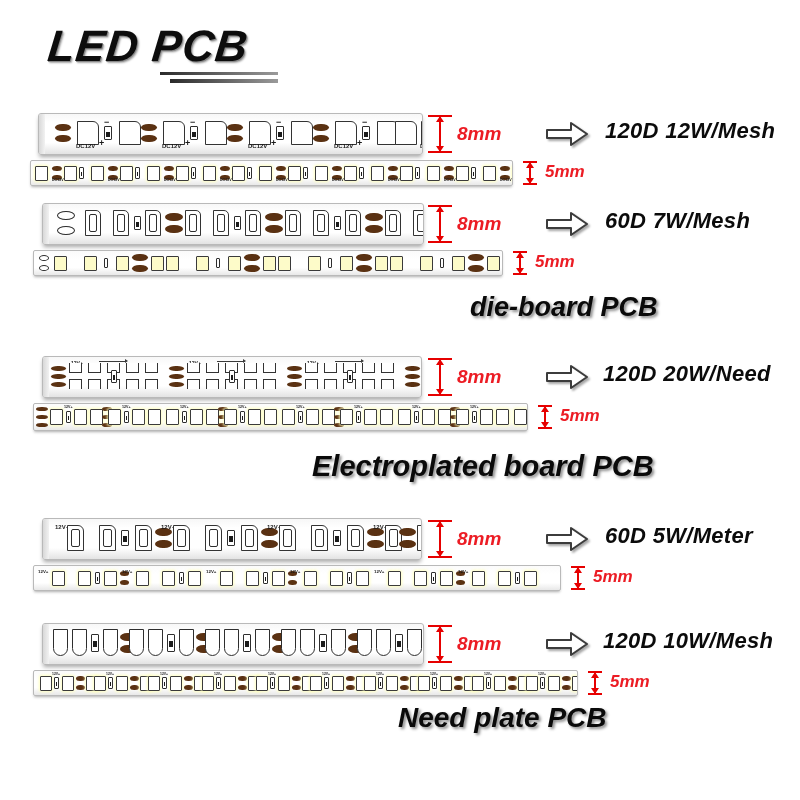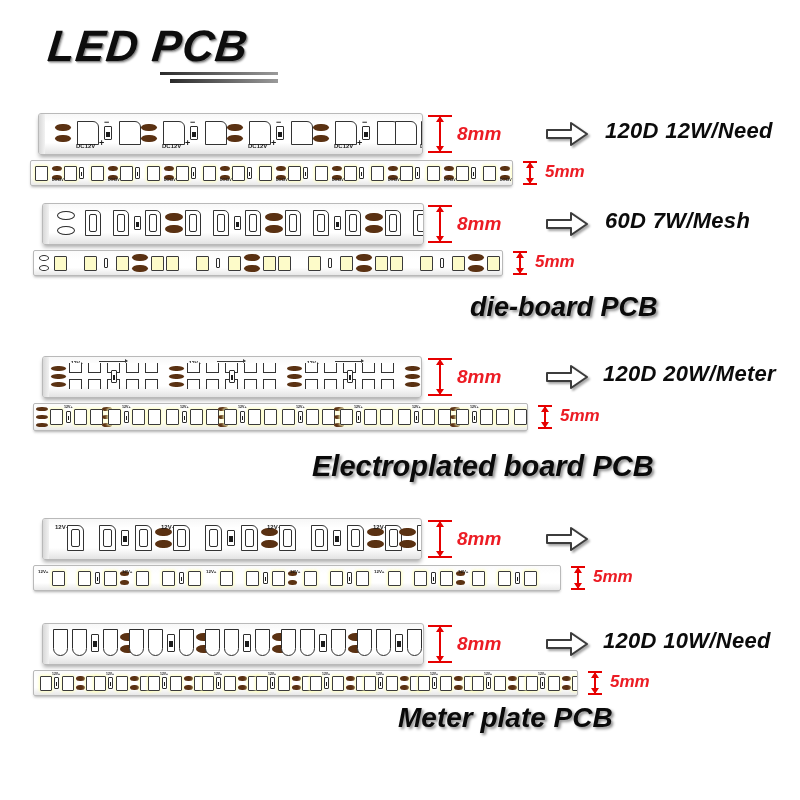--- a/index.html
+++ b/index.html
@@ -174,21 +174,21 @@
         <div class="ah up"></div>
         <div class="ah down"></div>
       </div>
       <div class="dimlabel" style="left:457px;top:10px;">8mm</div>
 
       <div class="bigarrow" style="left:545px;top:8px;">
         <svg width="44" height="26" viewBox="0 0 44 26">
           <path d="M2 9 H26 V2 L42 13 L26 24 V17 H2 Z" fill="#ffffff" stroke="#3c3c3c" stroke-width="2" stroke-linejoin="round"></path>
         </svg>
       </div>
-      <div class="spec" style="left:605px;top:5px;">120D 12W/Need</div>
+      <div class="spec" style="left:605px;top:5px;">120D 12W/Mesh</div>
     </div>
 
     <div class="row" style="top:160px;height:30px;">
       <div class="strip thin" id="s1b" style="left:30px;top:0;width:483px;">
           <div class="led bright" style="left: 4px; top: 5px; width: 13px; height: 15px;"></div>
           <div class="res" style="left: 21px; top: 5px; width: 10px; height: 5px;"></div>
           <div class="res" style="left: 21px; top: 14px; width: 10px; height: 5px;"></div>
           <div class="led bright" style="left: 33px; top: 5px; width: 13px; height: 15px;"></div>
           <div class="ic" style="left: 48px; top: 6px; width: 5px; height: 12px;">
             <div class="half" style="position: absolute; left: 1px; right: 1px; top: 4.08px; height: 4.08px; background: rgb(27, 27, 27);"></div>
@@ -457,21 +457,21 @@
         <div class="line"></div>
         <div class="ah up"></div>
         <div class="ah down"></div>
       </div>
       <div class="dimlabel" style="left:457px;top:10px;">8mm</div>
       <div class="bigarrow" style="left:545px;top:8px;">
         <svg width="44" height="26" viewBox="0 0 44 26">
           <path d="M2 9 H26 V2 L42 13 L26 24 V17 H2 Z" fill="#ffffff" stroke="#3c3c3c" stroke-width="2" stroke-linejoin="round"></path>
         </svg>
       </div>
-      <div class="spec" style="left:603px;top:5px;">120D 20W/Meter</div>
+      <div class="spec" style="left:603px;top:5px;">120D 20W/Need</div>
     </div>
 
     <div class="row" style="top:403px;height:32px;">
       <div class="strip thin" id="s3b" style="left:33px;top:0;width:495px;height:28px;">
           <div class="res" style="left: 2px; top: 3px; width: 12px; height: 4px;"></div>
           <div class="res" style="left: 2px; top: 11px; width: 12px; height: 4px;"></div>
           <div class="res" style="left: 2px; top: 19px; width: 12px; height: 4px;"></div>
           <div class="led bright" style="left: 16px; top: 5px; width: 13px; height: 16px;"></div>
           <div class="ic" style="left: 32px; top: 7px; width: 5px; height: 12px;">
             <div class="half" style="position: absolute; left: 1px; right: 1px; top: 4.08px; height: 4.08px; background: rgb(27, 27, 27);"></div>
@@ -610,20 +610,21 @@
         <div class="line"></div>
         <div class="ah up"></div>
         <div class="ah down"></div>
       </div>
       <div class="dimlabel" style="left:457px;top:10px;">8mm</div>
       <div class="bigarrow" style="left:545px;top:8px;">
         <svg width="44" height="26" viewBox="0 0 44 26">
           <path d="M2 9 H26 V2 L42 13 L26 24 V17 H2 Z" fill="#ffffff" stroke="#3c3c3c" stroke-width="2" stroke-linejoin="round"></path>
         </svg>
       </div>
+      <div class="spec" style="left:605px;top:5px;">60D 5W/Meter</div>
     </div>
 
     <div class="row" style="top:565px;height:30px;">
       <div class="strip thin" id="s4b" style="left:33px;top:0;width:528px;">
           <div class="mark" style="left: 4px; top: 3px; font-size: 4.4px;">12V+</div>
           <div class="led bright" style="left: 18px; top: 5px; width: 13px; height: 15px;"></div>
           <div class="led bright" style="left: 44px; top: 5px; width: 13px; height: 15px;"></div>
           <div class="ic" style="left: 61px; top: 6px; width: 5px; height: 12px;">
             <div class="half" style="position: absolute; left: 1px; right: 1px; top: 4.08px; height: 4.08px; background: rgb(27, 27, 27);"></div>
           </div>
@@ -728,21 +729,21 @@
         <div class="line"></div>
         <div class="ah up"></div>
         <div class="ah down"></div>
       </div>
       <div class="dimlabel" style="left:457px;top:10px;">8mm</div>
       <div class="bigarrow" style="left:545px;top:8px;">
         <svg width="44" height="26" viewBox="0 0 44 26">
           <path d="M2 9 H26 V2 L42 13 L26 24 V17 H2 Z" fill="#ffffff" stroke="#3c3c3c" stroke-width="2" stroke-linejoin="round"></path>
         </svg>
       </div>
-      <div class="spec" style="left:603px;top:5px;">120D 10W/Need</div>
+      <div class="spec" style="left:603px;top:5px;">120D 10W/Mesh</div>
     </div>
 
     <div class="row" style="top:670px;height:30px;">
       <div class="strip thin" id="s5b" style="left:33px;top:0;width:545px;">
           <div class="led bright" style="left: 6px; top: 5px; width: 12px; height: 15px;"></div>
           <div class="ic" style="left: 20px; top: 6px; width: 5px; height: 12px;">
             <div class="half" style="position: absolute; left: 1px; right: 1px; top: 4.08px; height: 4.08px; background: rgb(27, 27, 27);"></div>
           </div>
           <div class="led bright" style="left: 28px; top: 5px; width: 12px; height: 15px;"></div>
           <div class="res" style="left: 42px; top: 5px; width: 9px; height: 5px;"></div>
@@ -834,17 +835,17 @@
       <div class="dim" style="left:595px;top:1px;height:24px;">
         <div class="capline top" style="left:-7px;right:-7px"></div>
         <div class="capline bot" style="left:-7px;right:-7px"></div>
         <div class="line"></div>
         <div class="ah up"></div>
         <div class="ah down"></div>
       </div>
       <div class="dimlabel small" style="left:610px;top:2px;">5mm</div>
     </div>
 
-    <div class="section-title" style="left:398px;top:702px;font-size:28px;">Meter plate PCB</div>
+    <div class="section-title" style="left:398px;top:702px;font-size:28px;">Need plate PCB</div>
   </div>
 
 
 </div>
 
 </body></html>

